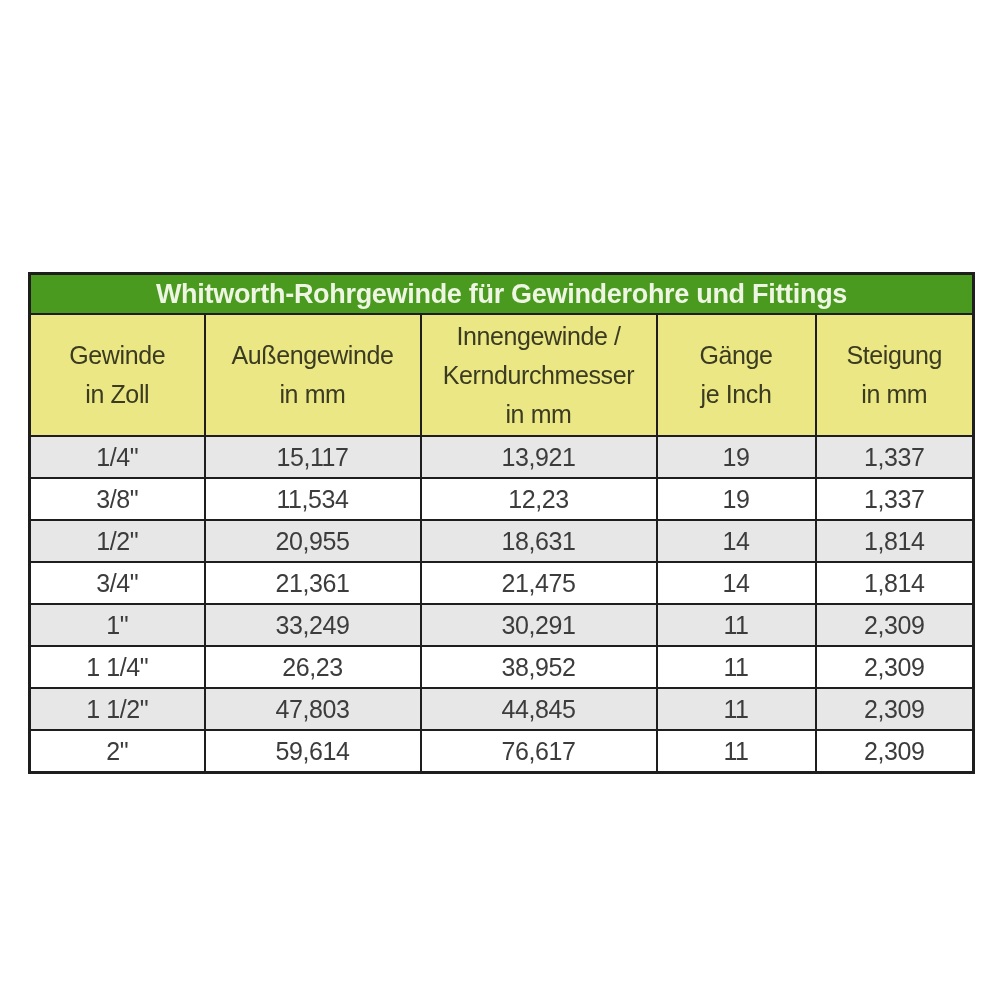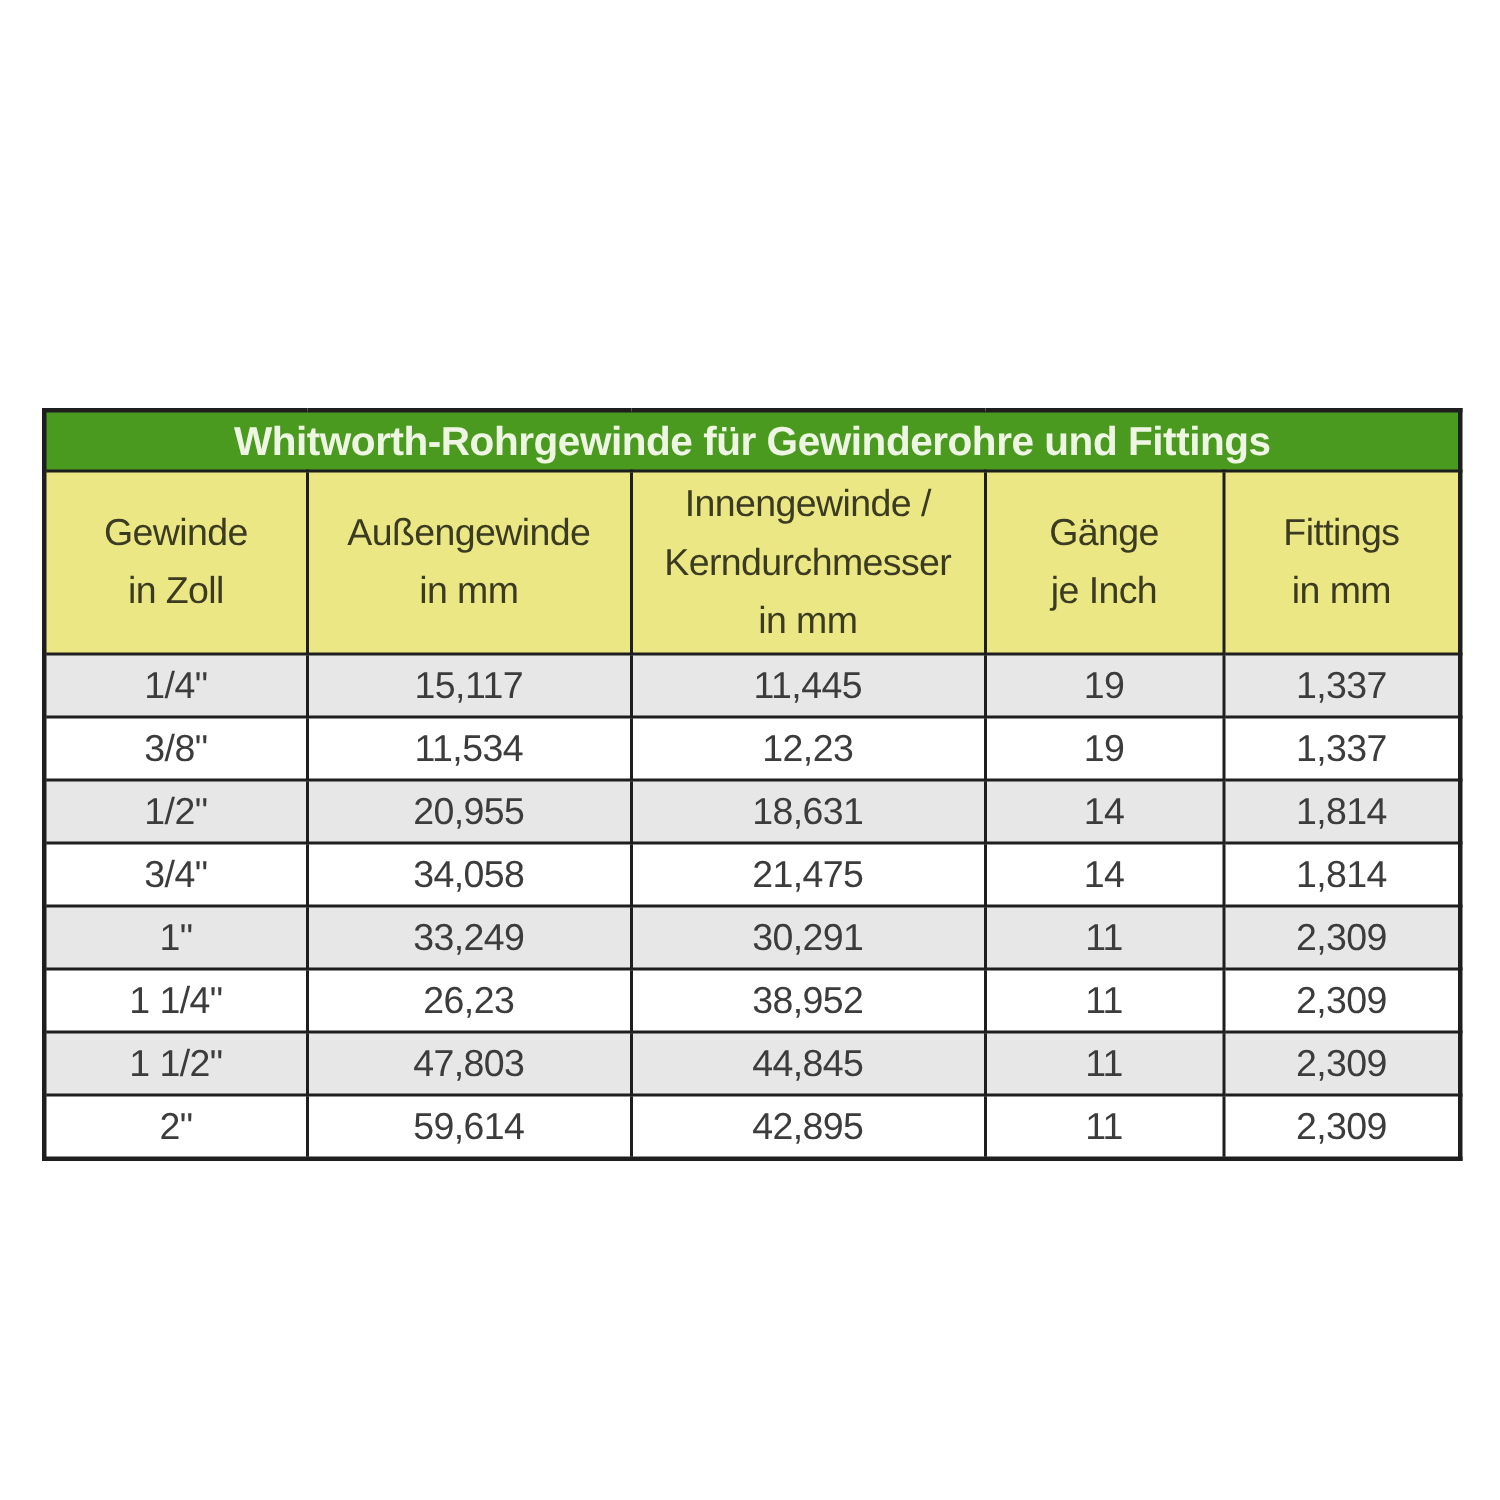--- a/index.html
+++ b/index.html
@@ -86,49 +86,49 @@
       <tr class="header-row">
         <th>Gewinde
 in Zoll</th>
         <th>Außengewinde
 in mm</th>
         <th>Innengewinde /
 Kerndurchmesser
 in mm</th>
         <th>Gänge
 je Inch</th>
-        <th>Fittings
+        <th>Steigung
 in mm</th>
       </tr>
     </thead>
     <tbody>
       <tr class="data-row alt">
         <td>1/4"</td>
         <td>15,117</td>
-        <td>11,445</td>
+        <td>13,921</td>
         <td>19</td>
         <td>1,337</td>
       </tr>
       <tr class="data-row">
         <td>3/8"</td>
         <td>11,534</td>
         <td>12,23</td>
         <td>19</td>
         <td>1,337</td>
       </tr>
       <tr class="data-row alt">
         <td>1/2"</td>
         <td>20,955</td>
         <td>18,631</td>
         <td>14</td>
         <td>1,814</td>
       </tr>
       <tr class="data-row">
         <td>3/4"</td>
-        <td>34,058</td>
+        <td>21,361</td>
         <td>21,475</td>
         <td>14</td>
         <td>1,814</td>
       </tr>
       <tr class="data-row alt">
         <td>1"</td>
         <td>33,249</td>
         <td>30,291</td>
         <td>11</td>
         <td>2,309</td>
@@ -143,19 +143,19 @@
       <tr class="data-row alt">
         <td>1 1/2"</td>
         <td>47,803</td>
         <td>44,845</td>
         <td>11</td>
         <td>2,309</td>
       </tr>
       <tr class="data-row">
         <td>2"</td>
         <td>59,614</td>
-        <td>42,895</td>
+        <td>76,617</td>
         <td>11</td>
         <td>2,309</td>
       </tr>
     </tbody>
   </table>
 </div>
 
 </body></html>

